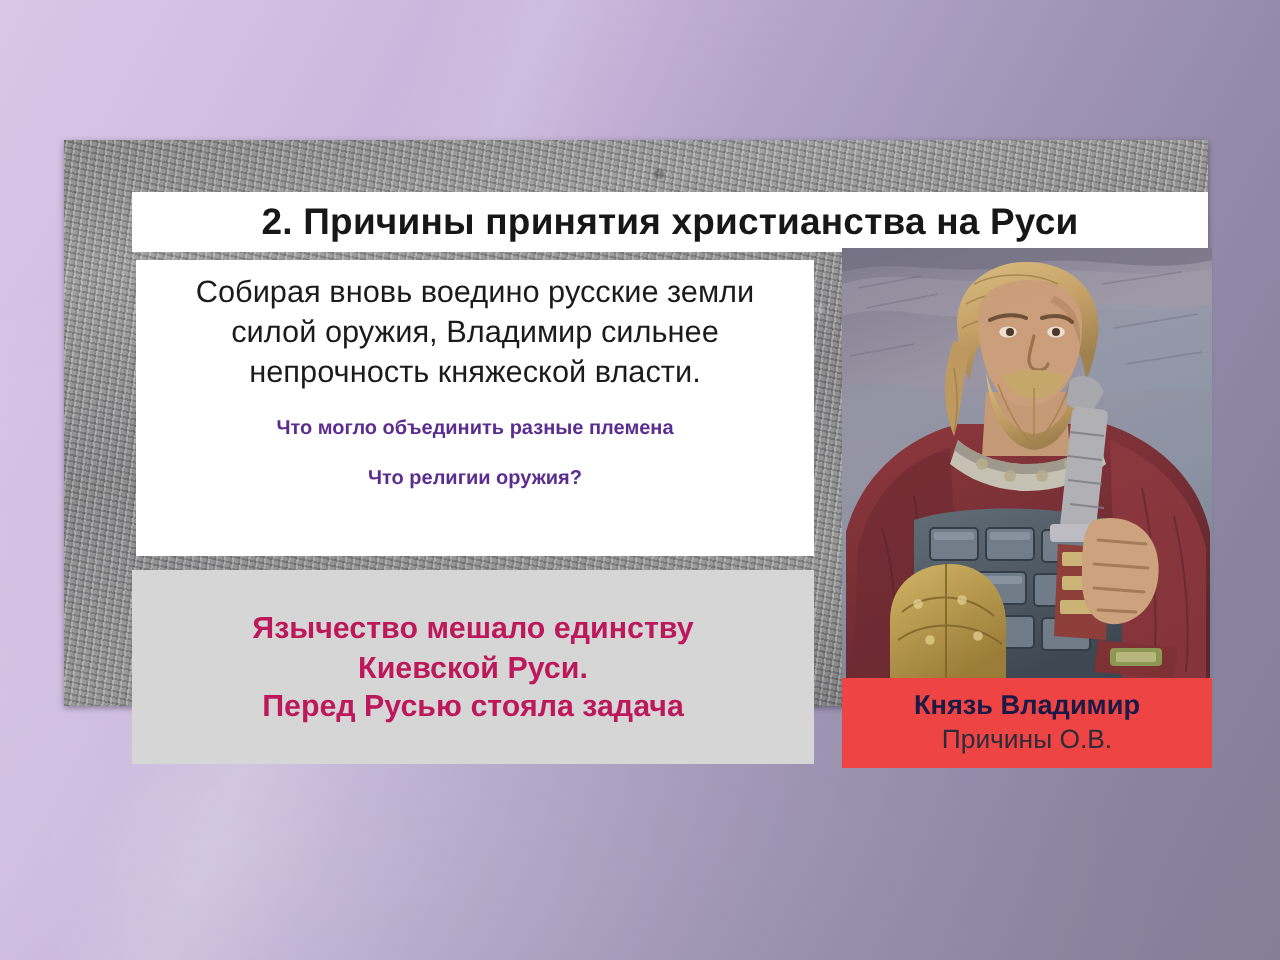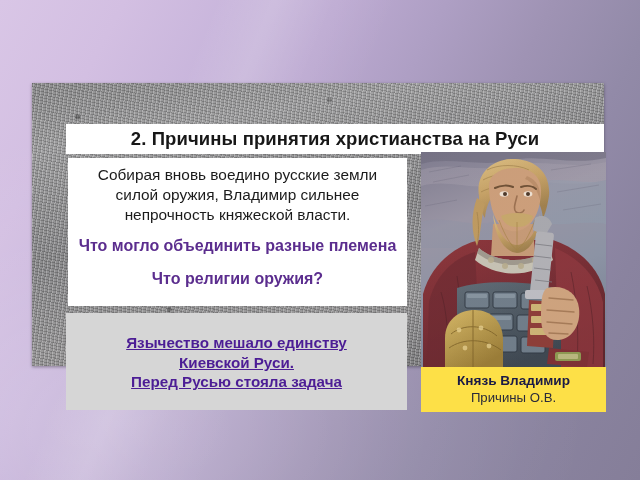--- a/index.html
+++ b/index.html
@@ -52,25 +52,25 @@
         rgba(255,255,255,0.20) 0%,
         rgba(255,255,255,0.06) 35%,
         rgba(255,255,255,0) 62%);
     pointer-events: none;
   }
 
   
   #slide-frame {
     position: absolute;
     left: 32px;
-    top: 83px;
+    top: 70px;
     width: 572px;
     height: 283px;
     box-sizing: border-box;
-    padding: 29px 13px 16px 17px;
+    padding: 14px 13px 16px 17px;
     background:
       repeating-linear-gradient(97deg,
         rgba(0,0,0,0.16) 0px,
         rgba(0,0,0,0.16) 1px,
         rgba(255,255,255,0.13) 1px,
         rgba(255,255,255,0.13) 2px,
         rgba(0,0,0,0.07) 2px,
         rgba(0,0,0,0.07) 4px),
       repeating-linear-gradient(12deg,
         rgba(0,0,0,0.13) 0px,
@@ -142,21 +142,21 @@
     text-align: center;
     white-space: nowrap;
   }
   #question-group {
     margin-top: 11px;
     display: flex;
     flex-direction: column;
     align-items: center;
   }
   .q-line {
-    font-size: 16px;
+    font-size: 10px;
     font-weight: 700;
     color: #5b2d8e;
     line-height: 1.31;
     text-align: center;
     white-space: nowrap;
   }
   #question-second {
     margin-top: 12px;
   }
 
@@ -171,25 +171,24 @@
     box-sizing: border-box;
     padding: 7px 6px 5px 6px;
     display: flex;
     flex-direction: column;
     align-items: center;
     justify-content: center;
   }
   .concl-line {
     font-size: 15.2px;
     font-weight: 700;
-    color: #4c1d95;
+    color: #be185d;
     line-height: 1.28;
     text-align: left;
     white-space: nowrap;
-    text-decoration: underline;
   }
 
   
   #portrait-panel {
     position: absolute;
     left: 372px;
     top: 40px;
     width: 185px;
     height: 260px;
     overflow: hidden;
@@ -204,21 +203,21 @@
     overflow: hidden;
   }
   #portrait-svg { display: block; width: 185px; height: 215px; }
 
   #caption-box {
     position: absolute;
     left: 0;
     bottom: 0;
     width: 185px;
     height: 45px;
-    background: #fde047;
+    background: #ef4444;
     display: flex;
     flex-direction: column;
     align-items: center;
     justify-content: center;
   }
   #caption-name {
     font-size: 13.6px;
     font-weight: 700;
     color: #1a1a46;
     line-height: 1.25;

